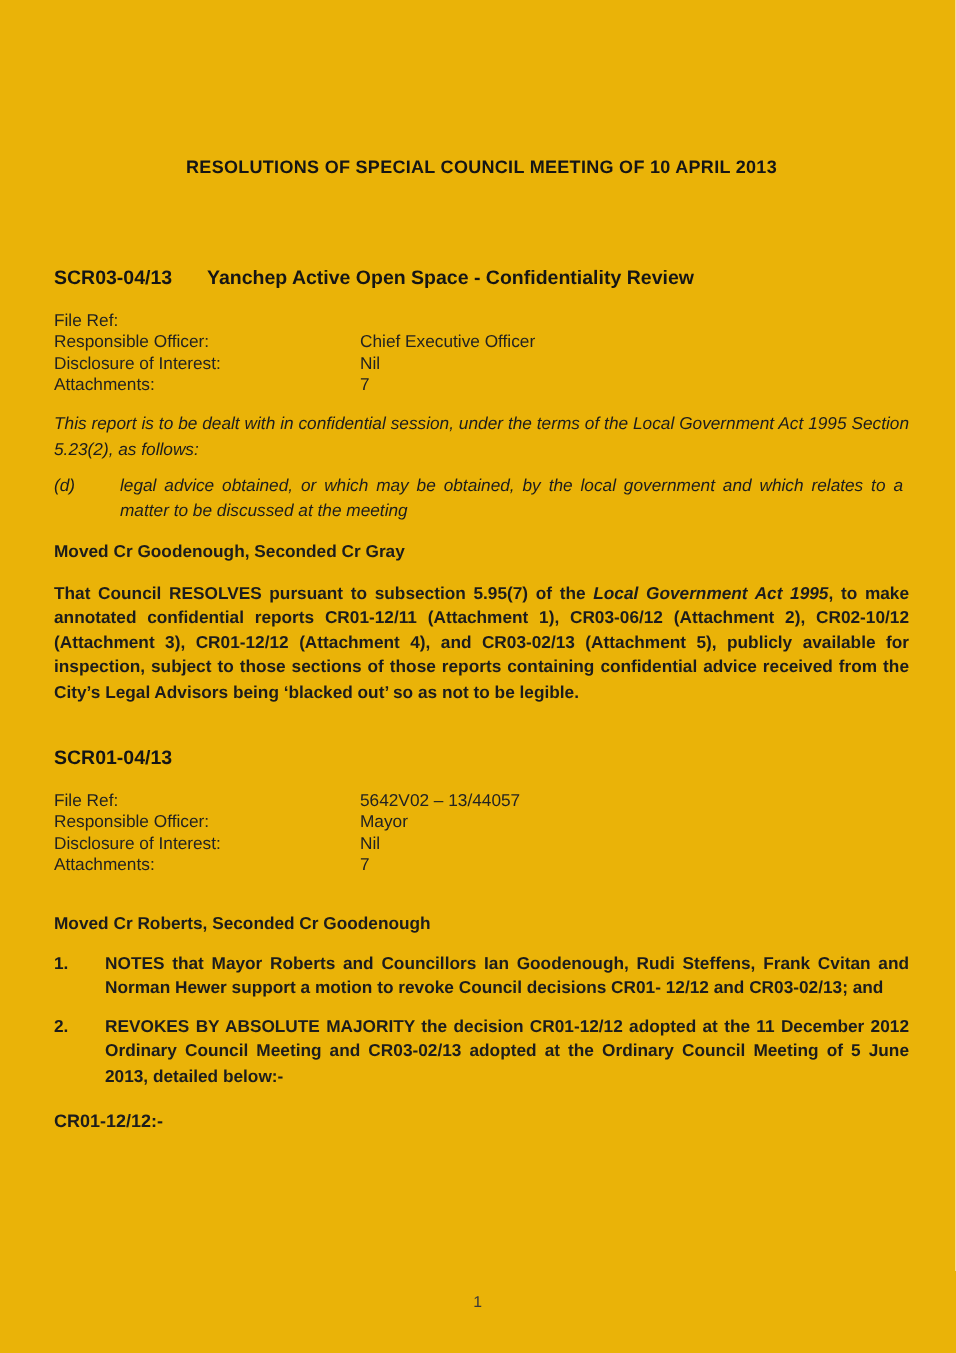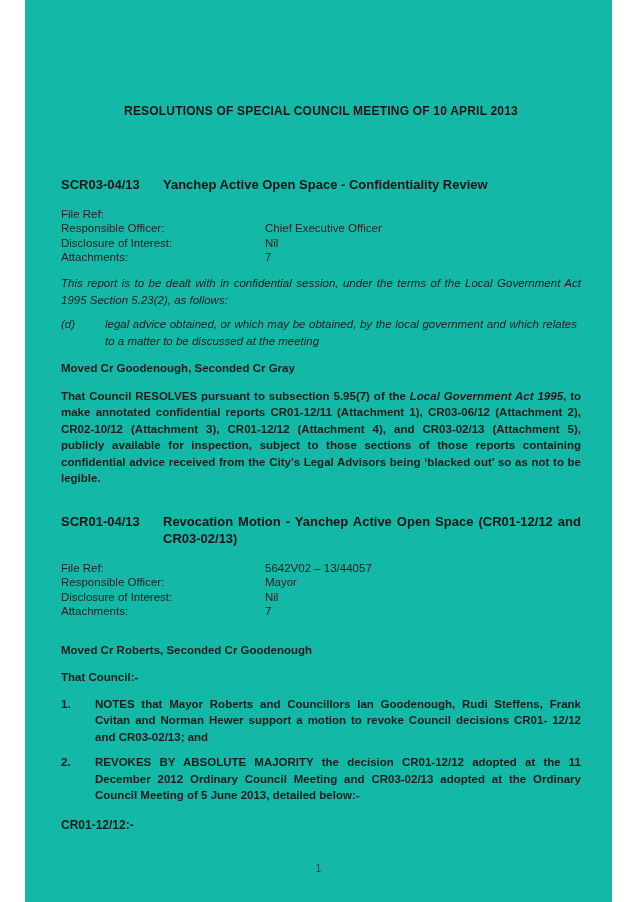--- a/index.html
+++ b/index.html
@@ -1,21 +1,21 @@
 <!DOCTYPE html>
 <html><head>
 <meta charset="utf-8">
 <style>
   html, body { margin:0; padding:0; background:#ffffff; }
   .page {
     position:relative;
-    width:587px; height:902px;
+    width:637px; height:902px;
     box-sizing:border-box;
     margin:0 auto;
-    background:#14b8a6;
+    background:#eab308;
     padding:104px 31px 0 36px;
     font-family:"Liberation Sans", sans-serif;
     color:#1c1c1c;
     overflow:hidden;
   }
   .doc-title {
     text-align:center;
     font-weight:bold;
     font-size:12px;
     letter-spacing:0.2px;
@@ -130,21 +130,20 @@
     <span class="clause-text">legal advice obtained, or which may be obtained, by the local government and which relates to a matter to be discussed at the meeting</span>
   </div>
 
   <div class="moved">Moved Cr Goodenough, Seconded Cr Gray</div>
 
   <div class="resolution"><span>That Council RESOLVES pursuant to subsection 5.95(7) of the </span><span class="act-italic">Local Government Act 1995</span><span>, to make annotated confidential reports CR01-12/11 (Attachment 1), CR03-06/12 (Attachment 2), CR02-10/12 (Attachment 3), CR01-12/12 (Attachment 4), and CR03-02/13 (Attachment 5), publicly available for inspection, subject to those sections of those reports containing confidential advice received from the City’s Legal Advisors being ‘blacked out’ so as not to be legible.</span></div>
 
 
   <div class="section-heading sh-2">
     <span class="code">SCR01-04/13</span>
-    <span class="htext">Revocation Motion - Yanchep Active Open Space (CR01-12/12 and CR03-02/13)</span>
   </div>
 
   <div class="meta">
     <div class="meta-row">
       <span class="meta-label">File Ref:</span>
       <span class="meta-value">5642V02 – 13/44057</span>
     </div>
     <div class="meta-row">
       <span class="meta-label">Responsible Officer:</span>
       <span class="meta-value">Mayor</span>
@@ -154,21 +153,20 @@
       <span class="meta-value">Nil</span>
     </div>
     <div class="meta-row">
       <span class="meta-label">Attachments:</span>
       <span class="meta-value">7</span>
     </div>
   </div>
 
   <div class="moved moved-2">Moved Cr Roberts, Seconded Cr Goodenough</div>
 
-  <div class="intro-line">That Council:-</div>
 
   <div class="item item-1">
     <span class="item-num">1.</span>
     <span class="item-text">NOTES that Mayor Roberts and Councillors Ian Goodenough, Rudi Steffens, Frank Cvitan and Norman Hewer support a motion to revoke Council decisions CR01- 12/12 and CR03-02/13; and</span>
   </div>
 
   <div class="item item-2">
     <span class="item-num">2.</span>
     <span class="item-text">REVOKES BY ABSOLUTE MAJORITY the decision CR01-12/12 adopted at the 11 December 2012 Ordinary Council Meeting and CR03-02/13 adopted at the Ordinary Council Meeting of 5 June 2013, detailed below:-</span>
   </div>

